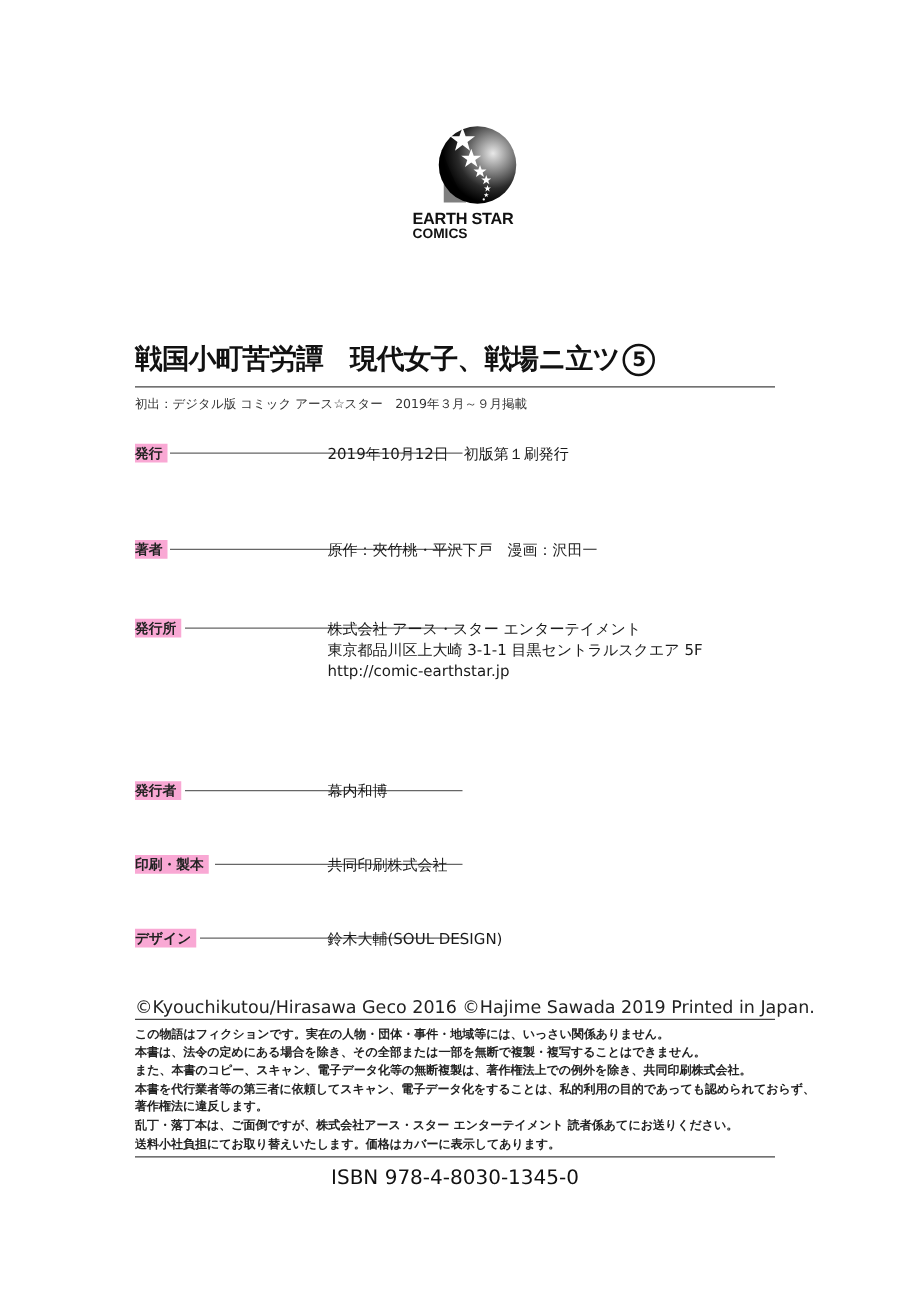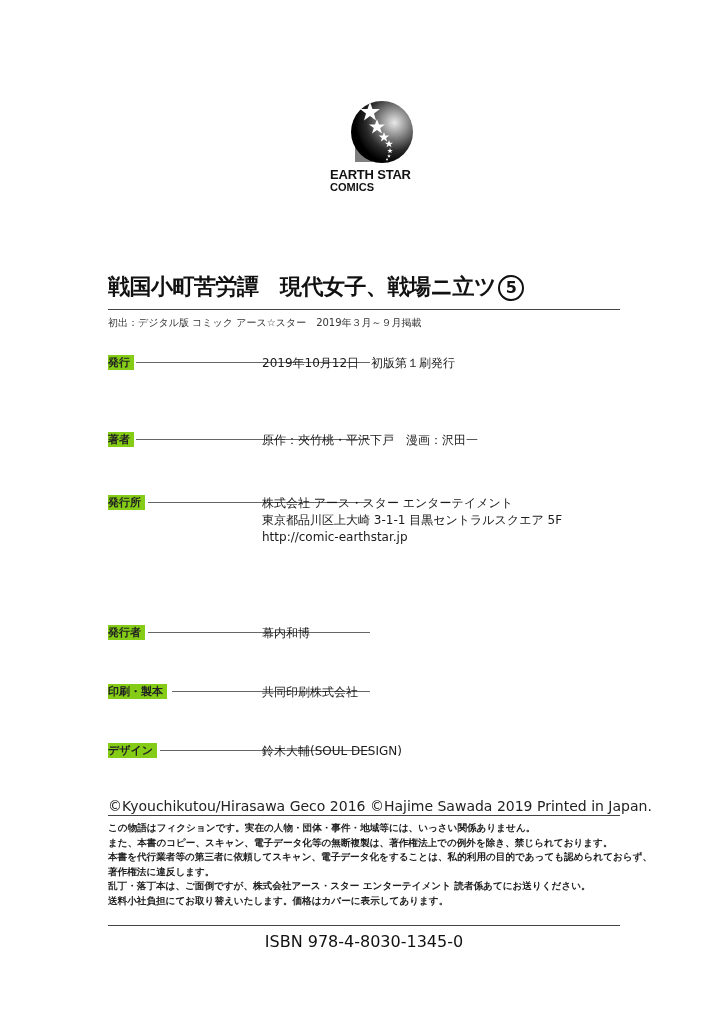--- a/index.html
+++ b/index.html
@@ -88,21 +88,21 @@
       font-size: 12px;
     }
     .row .label {
       position: absolute;
       left: 0;
       top: 0;
       font-size: 11px;
       font-weight: bold;
       color: #222;
       white-space: nowrap;
-      background: #84cc16;
+      background: #f9a8d4;
       padding-right: 4px;
     }
     .row .leader {
       position: absolute;
       top: 7px;
       height: 0;
       border-top: 1px solid #666;
       right: 258px;
     }
     .row .value {
@@ -232,21 +232,22 @@
   <span class="value">
     <span class="line">鈴木大輔(SOUL DESIGN)</span>
   </span>
 </div>
 
 <div class="copyright">©Kyouchikutou/Hirasawa Geco 2016 ©Hajime Sawada 2019 Printed in Japan.</div>
 <div class="rule copyright-rule"></div>
 
 <div class="notices">
   <span class="nline">この物語はフィクションです。実在の人物・団体・事件・地域等には、いっさい関係ありません。</span>
-  <span class="nline">また、本書のコピー、スキャン、電子データ化等の無断複製は、著作権法上での例外を除き、禁じられております。</span>
+  <span class="nline">本書は、法令の定めにある場合を除き、その全部または一部を無断で複製・複写することはできません。</span>
+  <span class="nline">また、本書のコピー、スキャン、電子データ化等の無断複製は、著作権法上での例外を除き、共同印刷株式会社。</span>
   <span class="nline">本書を代行業者等の第三者に依頼してスキャン、電子データ化をすることは、私的利用の目的であっても認められておらず、</span>
   <span class="nline">著作権法に違反します。</span>
   <span class="nline">乱丁・落丁本は、ご面倒ですが、株式会社アース・スター エンターテイメント 読者係あてにお送りください。</span>
   <span class="nline">送料小社負担にてお取り替えいたします。価格はカバーに表示してあります。</span>
 </div>
 
 <div class="rule isbn-rule"></div>
 <div class="isbn">ISBN 978-4-8030-1345-0</div>
 
 </body></html>

